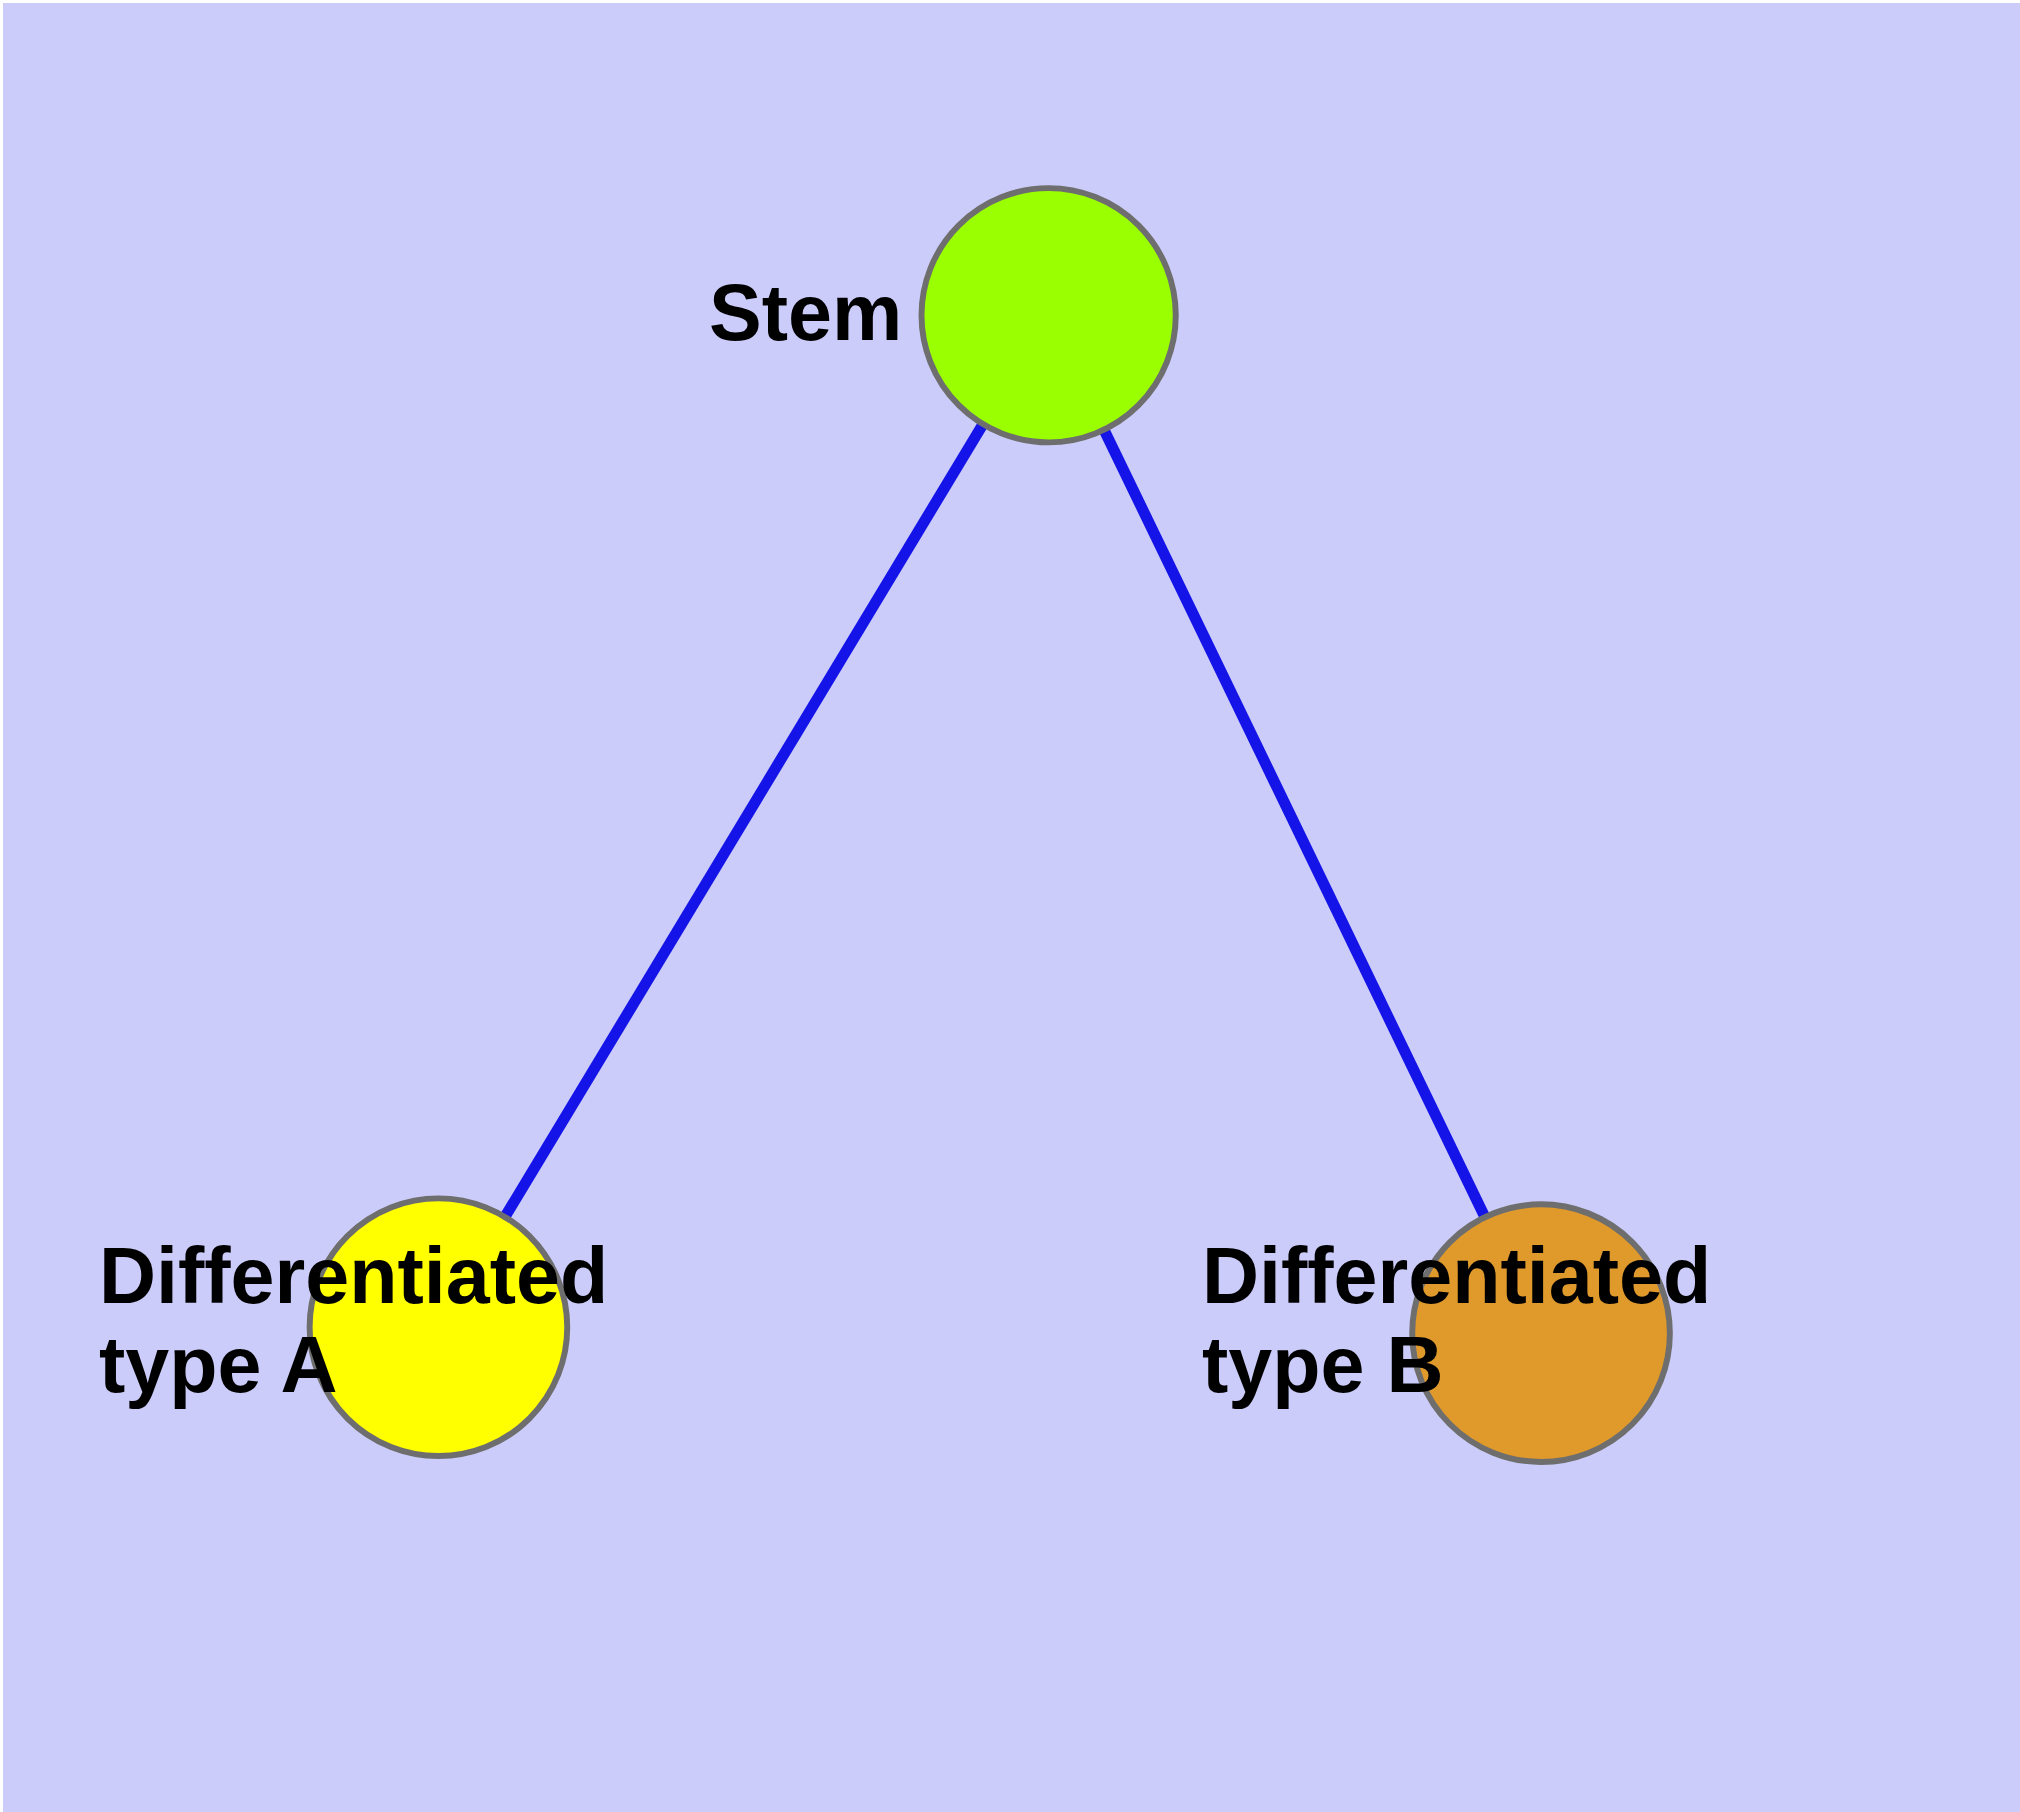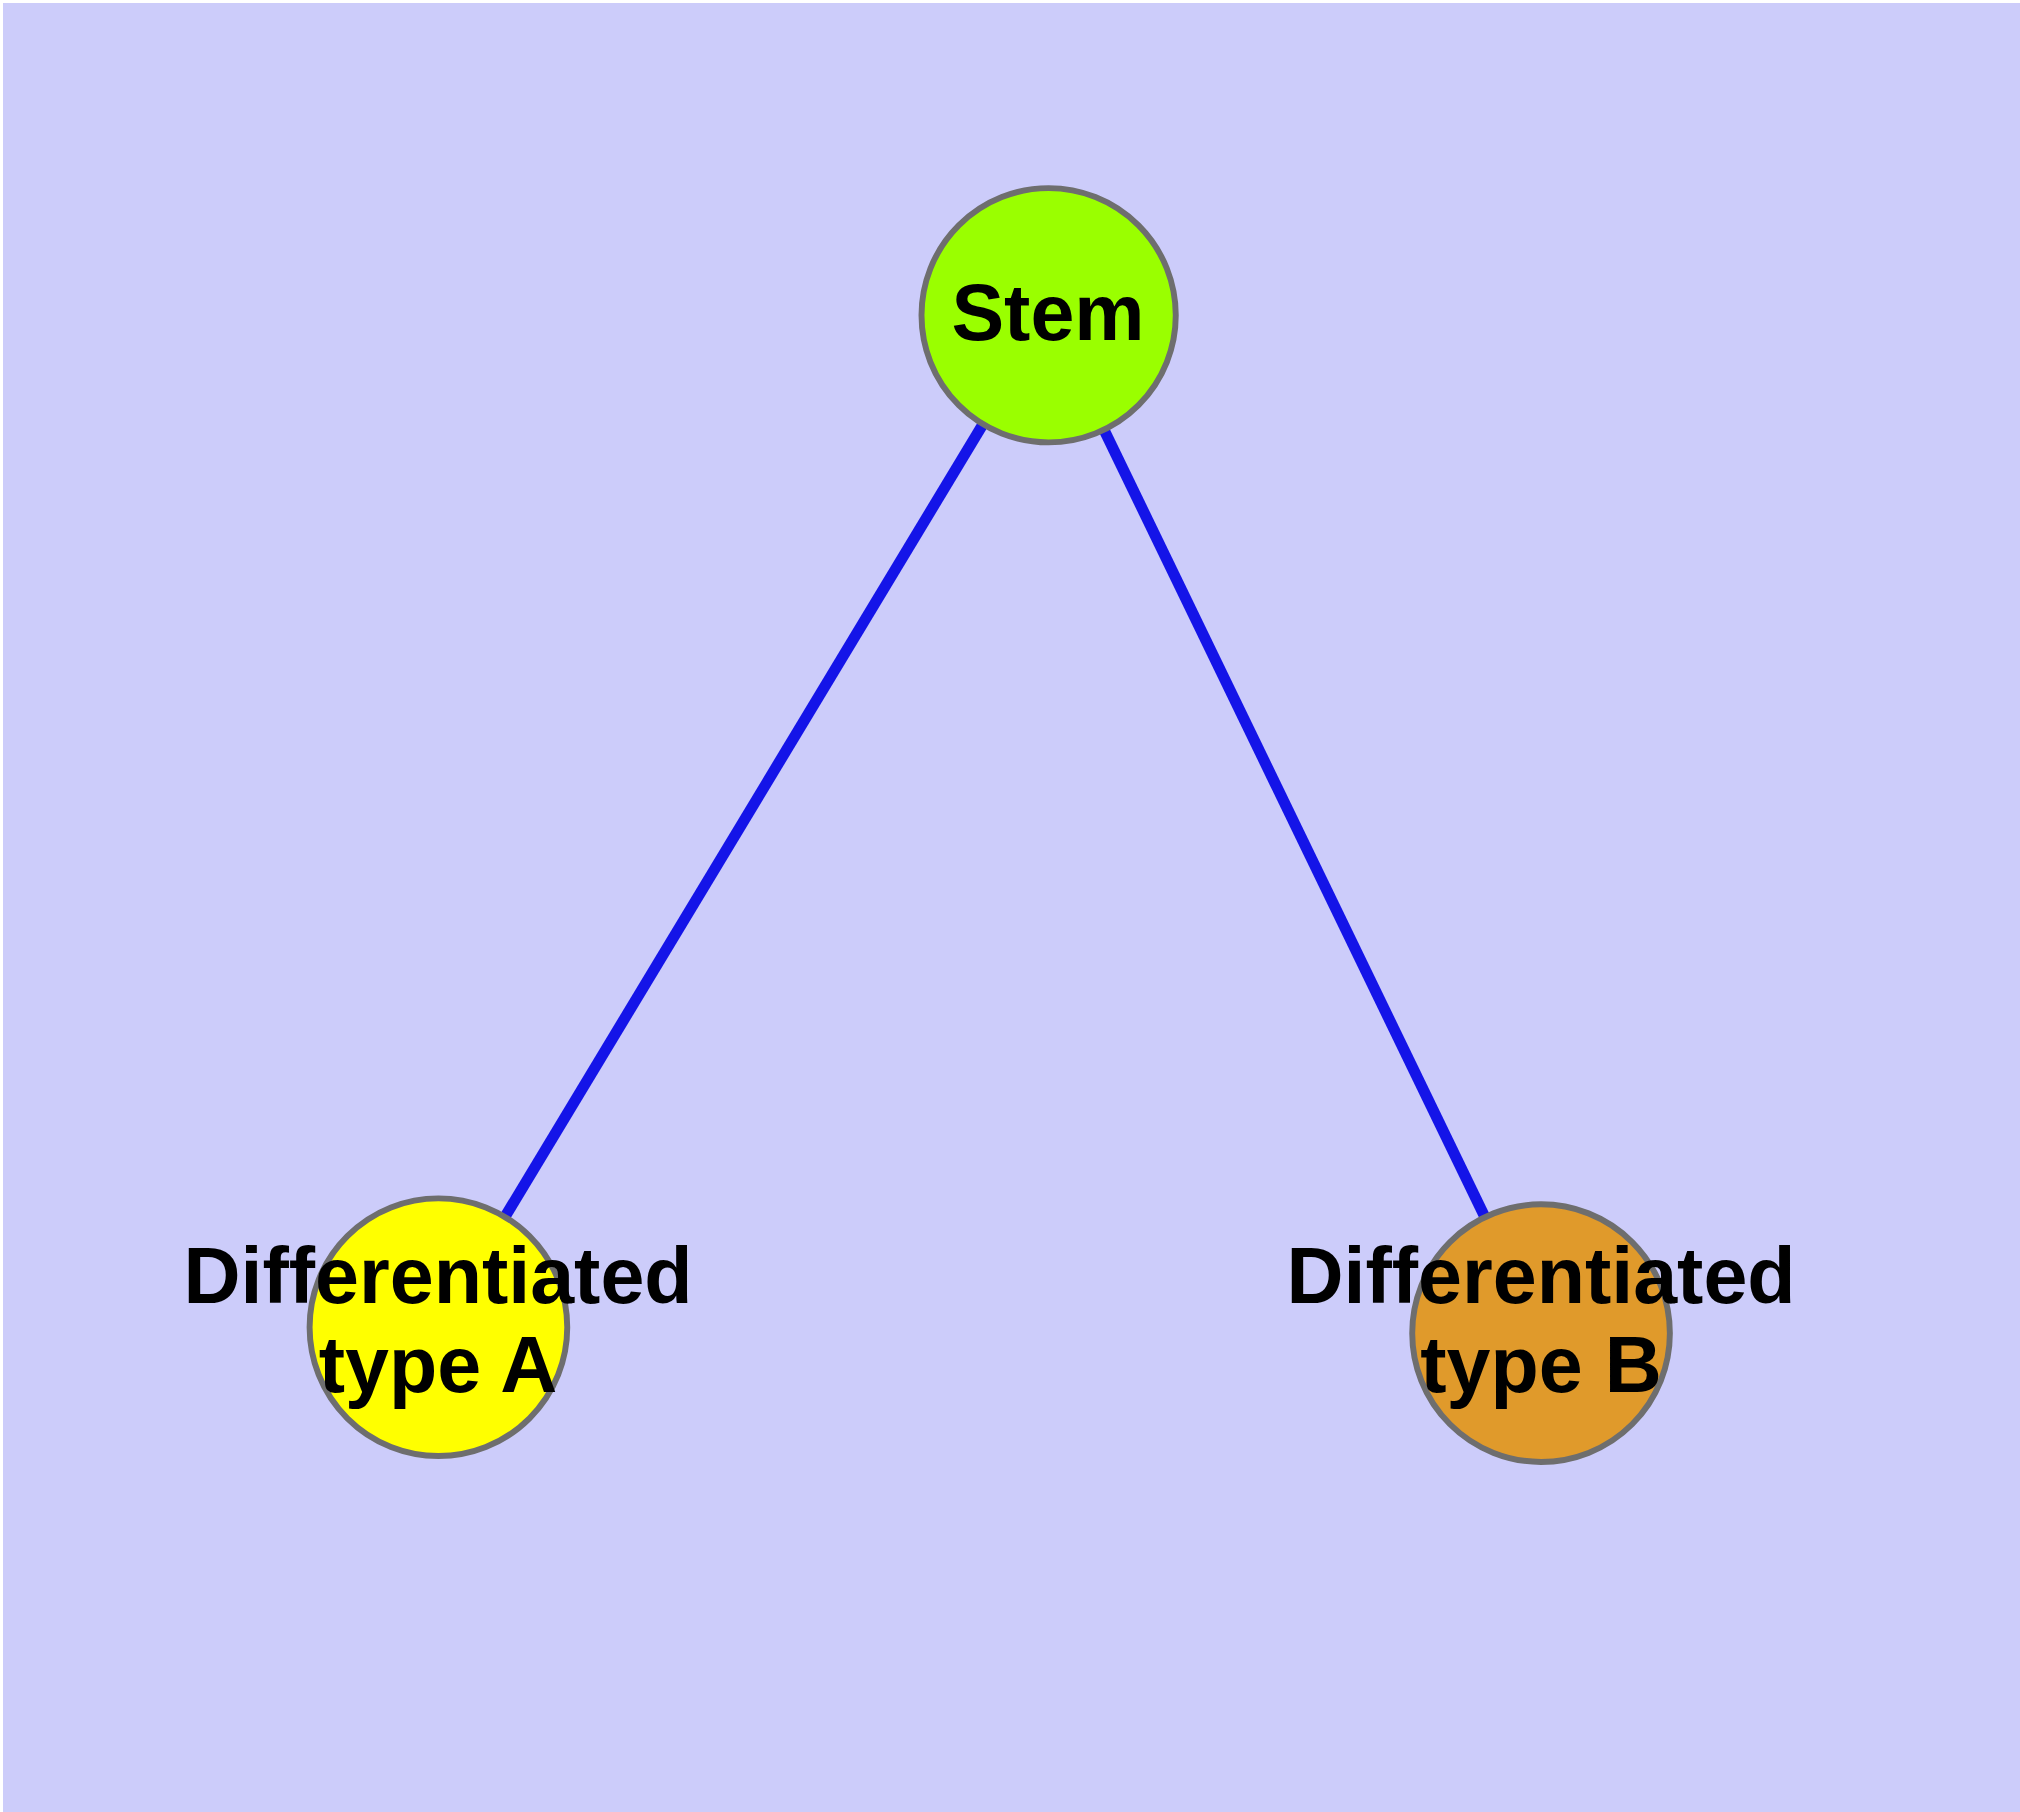--- a/index.html
+++ b/index.html
@@ -25,21 +25,20 @@
   }
   #graph-svg {
     position: absolute;
     left: 0;
     top: 0;
     width: 2021px;
     height: 1812px;
   }
   .node-label {
     position: absolute;
-    text-align: center;
     font-weight: bold;
     color: #000000;
     white-space: pre;
     line-height: 1.13;
     pointer-events: none;
     font-family: "Liberation Sans", sans-serif;
   }
   #label-stem {
     font-size: 79px;
     left: 709px;

